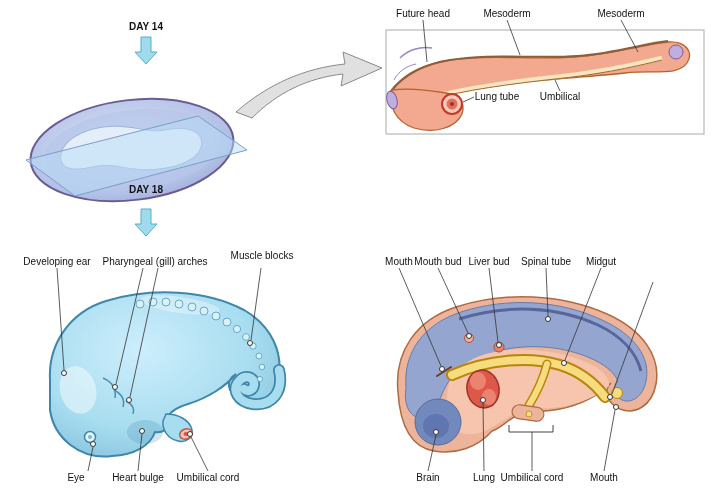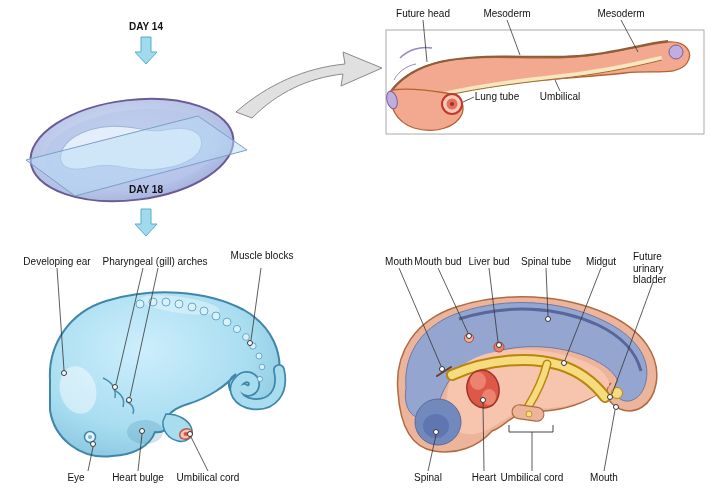--- a/index.html
+++ b/index.html
@@ -250,19 +250,18 @@
 <div class="lbl" style="left:262px; top:256px">Muscle blocks</div>
 <div class="lbl" style="left:76px;  top:478px">Eye</div>
 <div class="lbl" style="left:138px; top:478px">Heart bulge</div>
 <div class="lbl" style="left:208px; top:478px">Umbilical cord</div>
 
 <div class="lbl" style="left:399px; top:262px">Mouth</div>
 <div class="lbl" style="left:438px; top:262px">Mouth bud</div>
 <div class="lbl" style="left:489px; top:262px">Liver bud</div>
 <div class="lbl" style="left:546px; top:262px">Spinal tube</div>
 <div class="lbl" style="left:601px; top:262px">Midgut</div>
-<div class="lbl wrap" style="left:658px; top:268px">Future urinary bladder</div>
-<div class="lbl" style="left:428px; top:478px">Spinal</div>
-<div class="lbl" style="left:484px; top:478px">Heart</div>
+<div class="lbl" style="left:428px; top:478px">Brain</div>
+<div class="lbl" style="left:484px; top:478px">Lung</div>
 <div class="lbl" style="left:532px; top:478px">Umbilical cord</div>
 <div class="lbl" style="left:604px; top:478px">Mouth</div>
 
 </div>
 
 </body></html>

